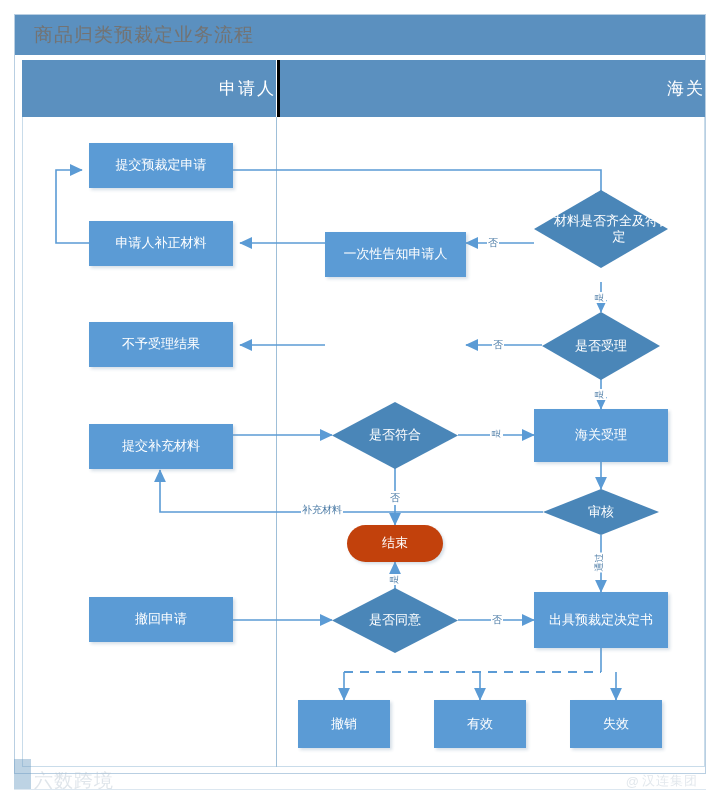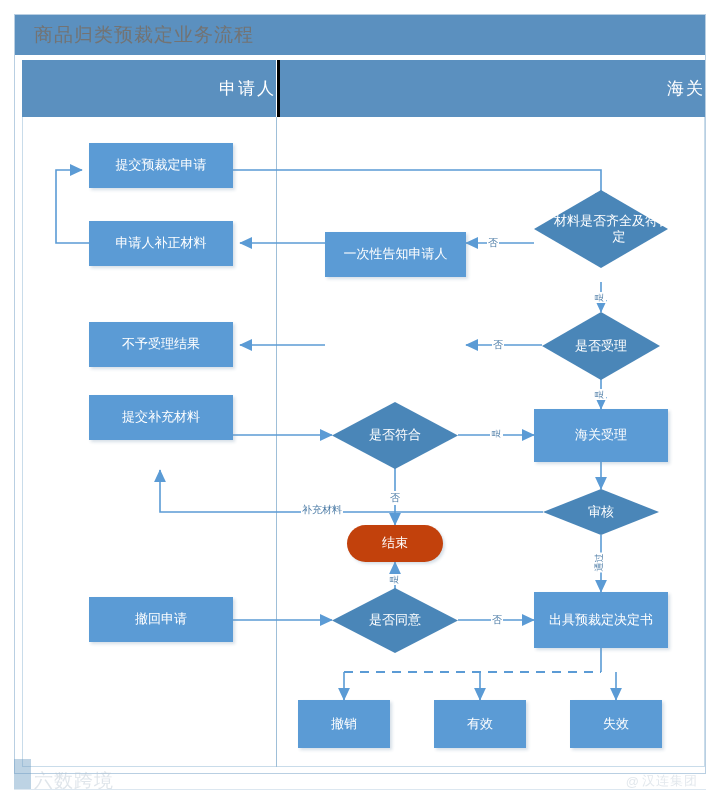--- a/index.html
+++ b/index.html
@@ -194,21 +194,21 @@
   </div>
 
   <div class="node rect" style="left:89px;top:221px;width:144px;height:45px;">
     <span>申请人补正材料</span>
   </div>
 
   <div class="node rect" style="left:89px;top:322px;width:144px;height:45px;">
     <span>不予受理结果</span>
   </div>
 
-  <div class="node rect" style="left:89px;top:395px;width:144px;height:45px;">
+  <div class="node rect" style="left:89px;top:424px;width:144px;height:45px;">
     <span>提交补充材料</span>
   </div>
 
   <div class="node rect" style="left:89px;top:597px;width:144px;height:45px;">
     <span>撤回申请</span>
   </div>
 
   <div class="node rect" style="left:325px;top:232px;width:141px;height:45px;">
     <span>一次性告知申请人</span>
   </div>

